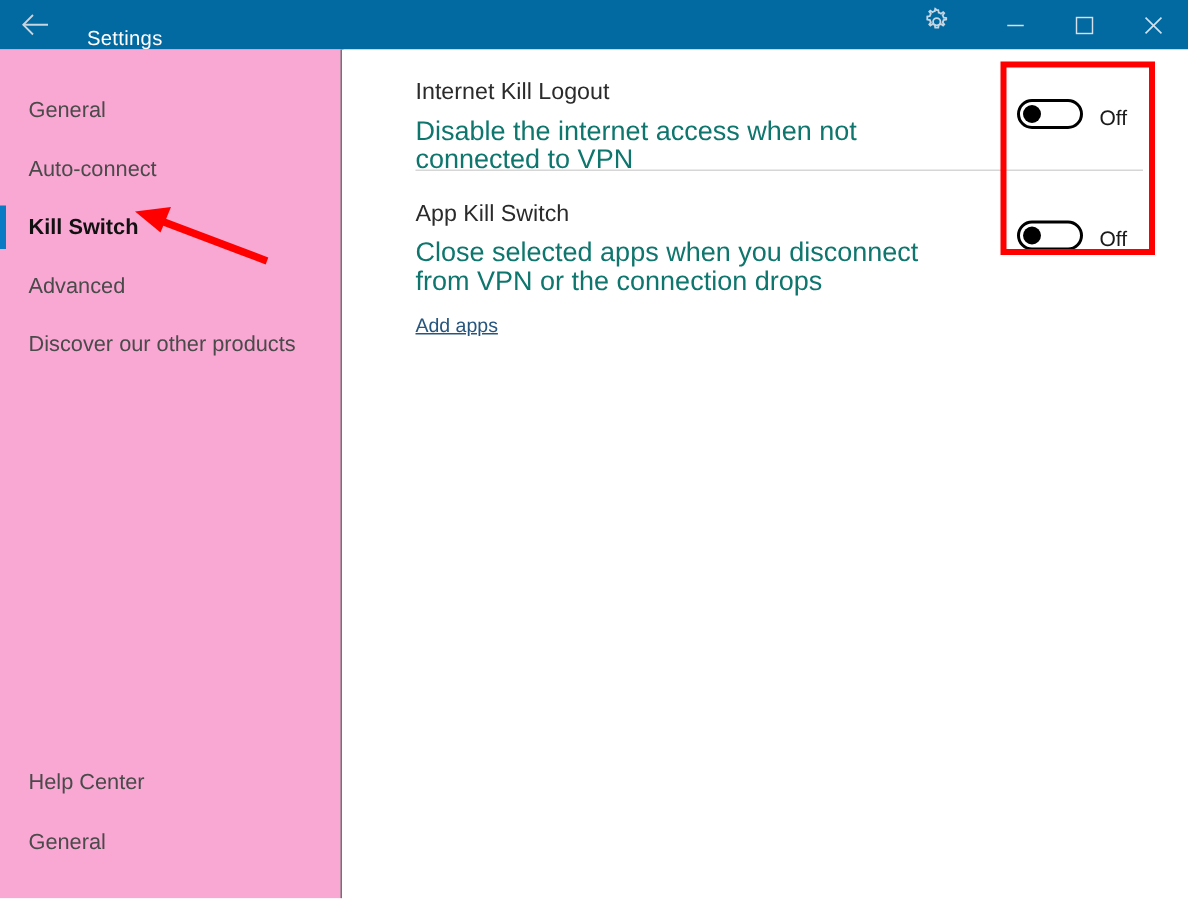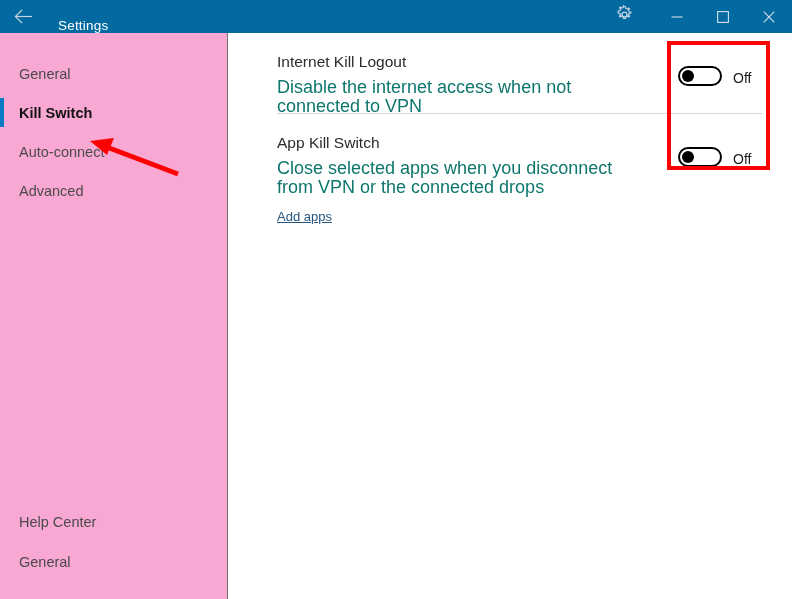--- a/index.html
+++ b/index.html
@@ -283,28 +283,31 @@
       </span>
     </div>
   </div>
 
   <div class="sidebar">
 
     <div class="nav-list">
       <div class="nav-item">
         <span>General</span>
       </div>
+      <div class="nav-item">
+        <span>Auto-connect</span>
+      </div>
       <div class="nav-item selected">
         <span>Kill Switch</span>
       </div>
       <div class="nav-item">
-        <span>Auto-connect</span>
-      </div>
-      <div class="nav-item">
         <span>Advanced</span>
+      </div>
+      <div class="nav-item">
+        <span>Discover our other products</span>
       </div>
     </div>
 
     <div class="nav-bottom">
       <div class="nav-item">
         <span>Help Center</span>
       </div>
       <div class="nav-item">
         <span>General</span>
       </div>
@@ -322,21 +325,21 @@
       <div class="toggle">
         <div class="knob"></div>
       </div>
       <div class="toggle-label">Off</div>
     </div>
 
     <div class="divider"></div>
 
     <div class="section section-app">
       <div class="section-title">App Kill Switch</div>
-      <div class="section-desc">Close selected apps when you disconnect from VPN or the connected drops</div>
+      <div class="section-desc">Close selected apps when you disconnect from VPN or the connection drops</div>
       <a class="add-link" href="#">Add apps</a>
     </div>
 
     <div class="toggle-row toggle-app">
       <div class="toggle">
         <div class="knob"></div>
       </div>
       <div class="toggle-label">Off</div>
     </div>
 

